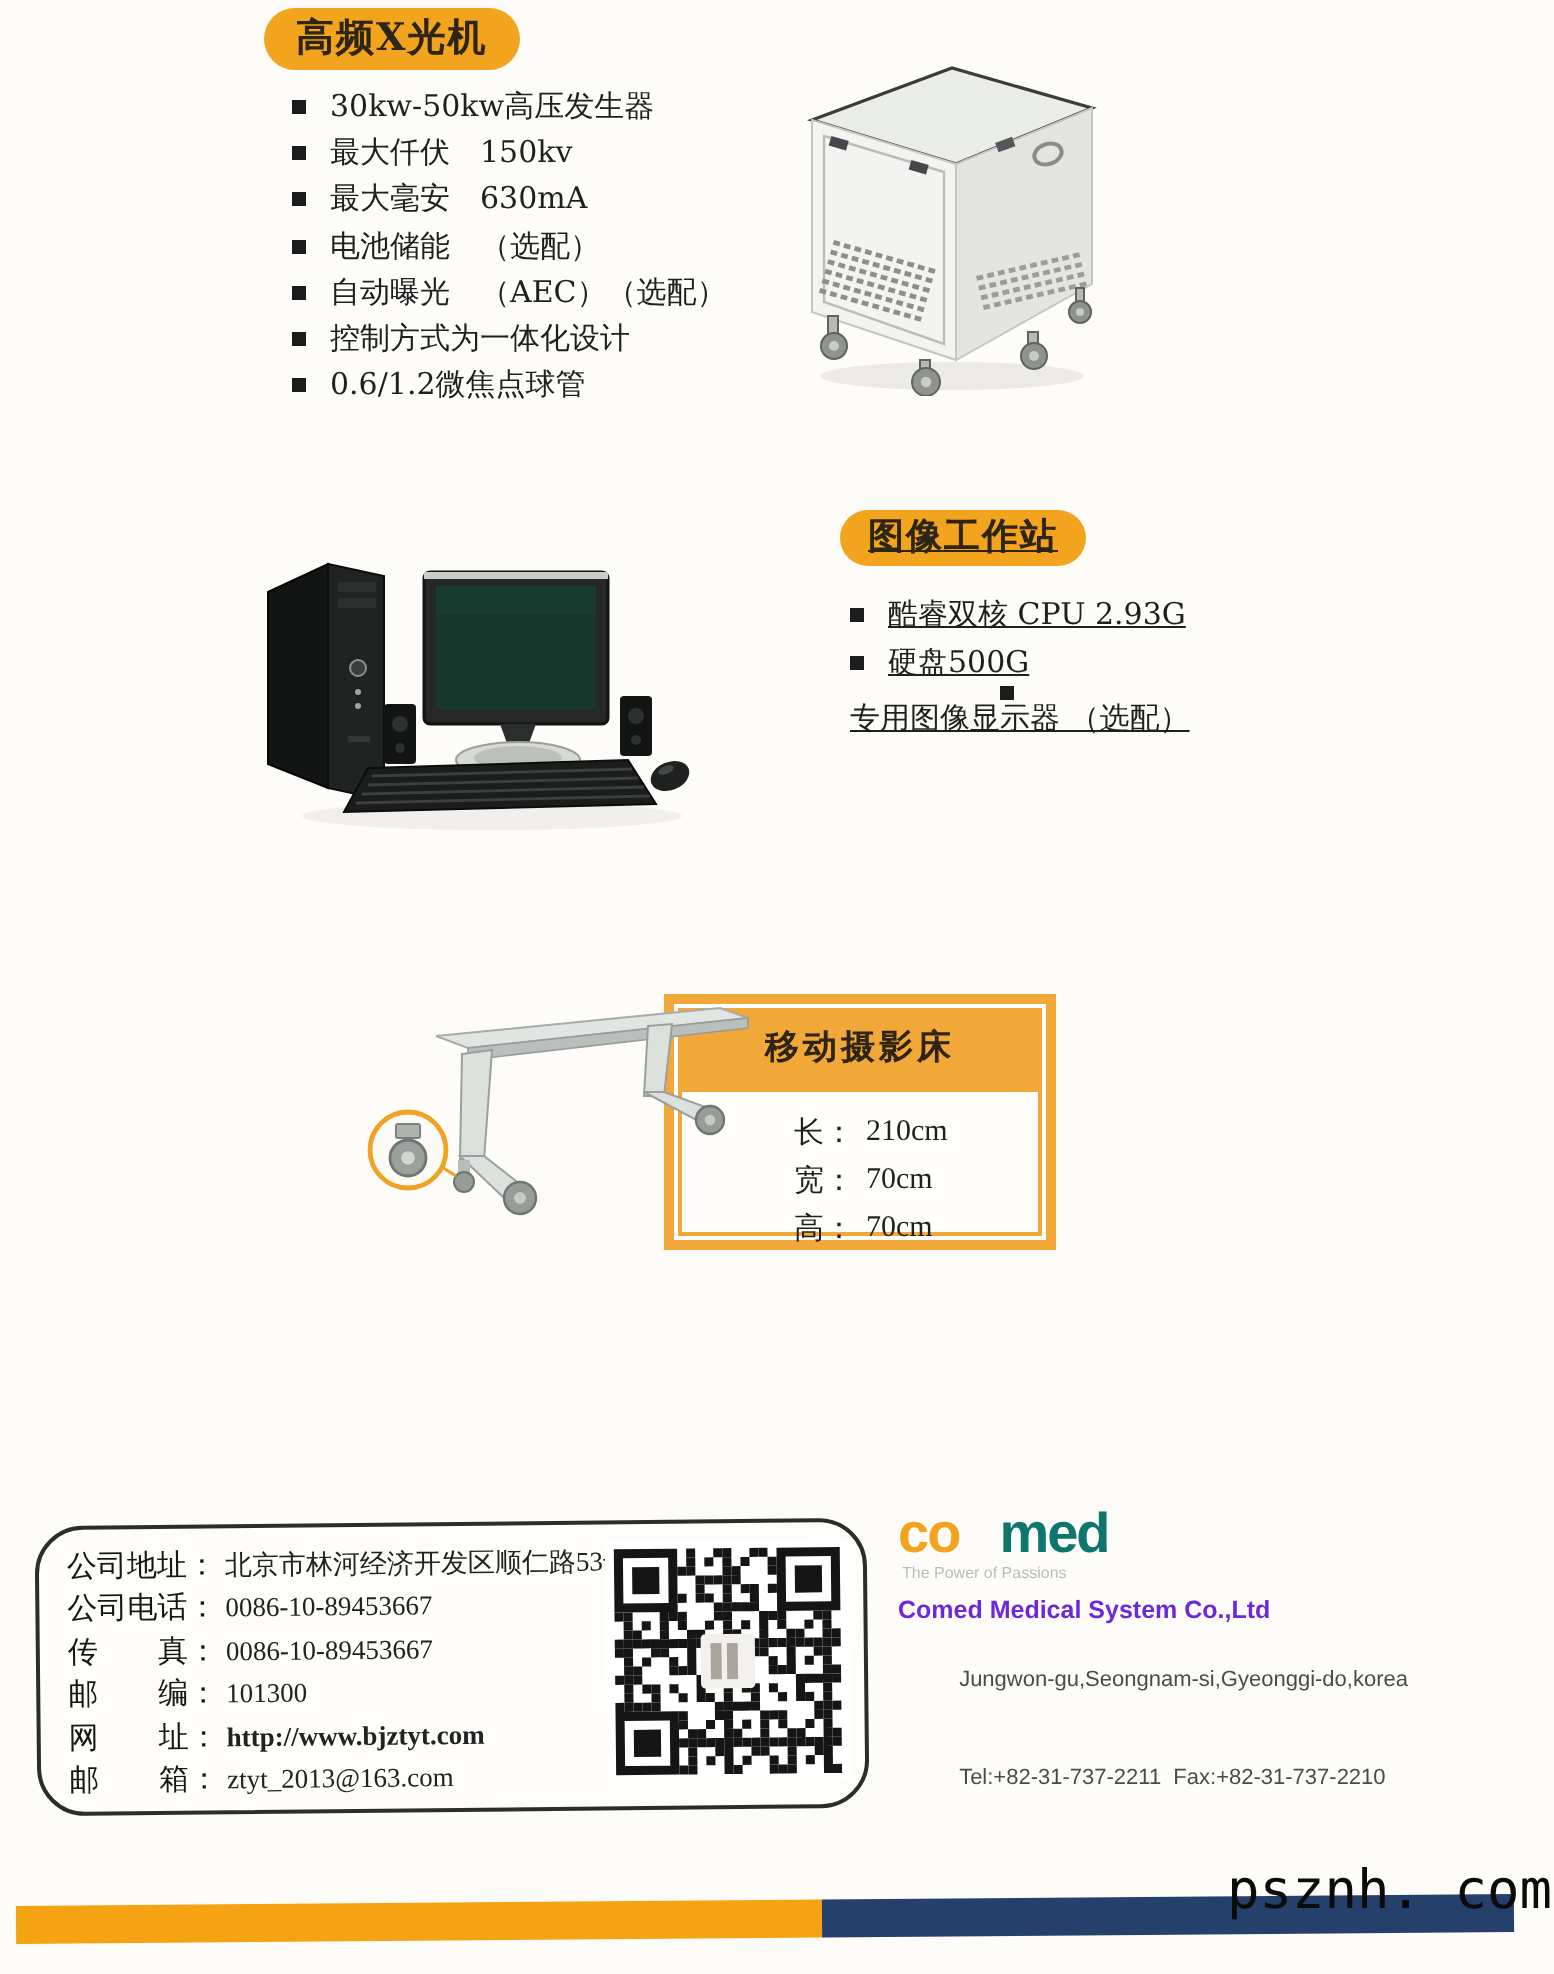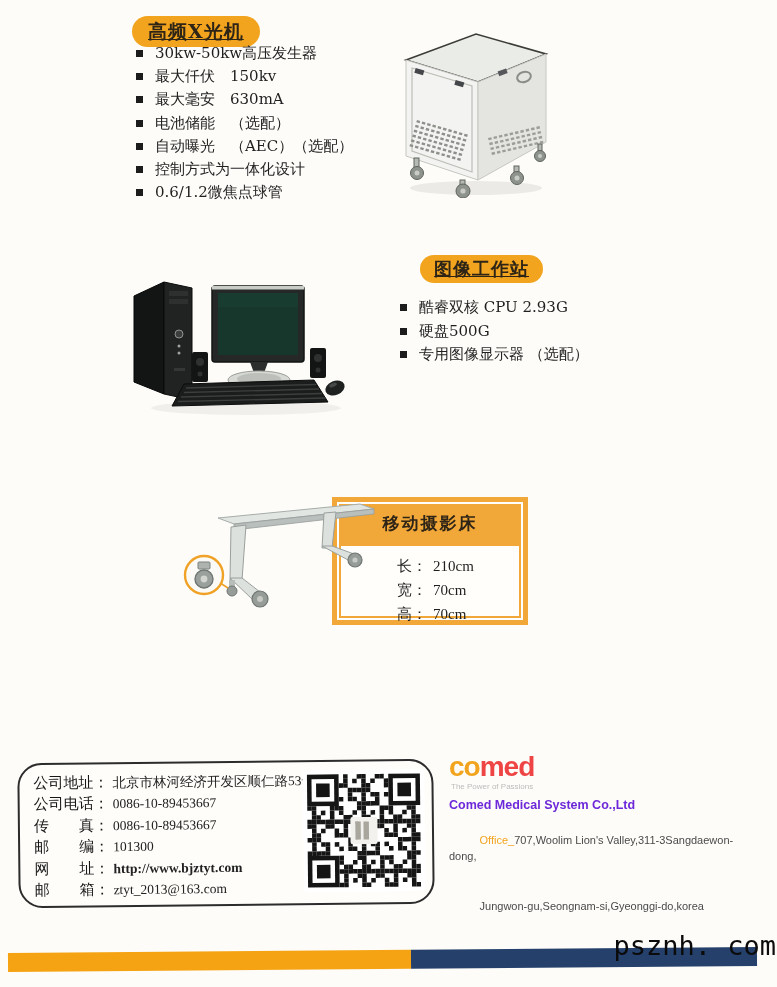--- a/index.html
+++ b/index.html
@@ -32,21 +32,21 @@
                border:2px solid #2c2c2c;border-radius:24px;transform:rotate(-0.6deg);z-index:2;}
   .contact-rows{position:absolute;left:14px;top:9px;width:272px;}
   .contact-row{display:flex;align-items:baseline;height:21.4px;}
   .contact-label{font-size:15px;color:#161616;white-space:pre;flex:none;}
   .contact-value{font-size:13.5px;color:#222;margin-left:4px;font-family:"Liberation Serif","DejaVu Serif",serif;white-space:nowrap;}
   .qr-wrap{position:absolute;right:7px;top:7px;width:122px;height:124px;}
 
   
   .comed{position:absolute;left:449px;top:753px;width:310px;font-family:"Liberation Sans","DejaVu Sans",sans-serif;}
   .comed-logo{font-size:28px;font-weight:bold;line-height:1;letter-spacing:-1px;}
-  .logo-co{color:#F2A41E;} .logo-med{color:#ef4444;}
+  .logo-co{color:#F2A41E;} .logo-med{color:#0f766e;margin-left:20px;}
   .comed-tagline{font-size:8px;color:#bcbcbc;margin:1px 0 0 2px;}
   .comed-company{font-size:12.5px;color:#6d28d9;margin-top:7px;font-weight:bold;}
   .comed-lines{margin-top:3px;}
   .comed-line{font-size:11px;color:#4a4a4a;line-height:16.5px;white-space:pre-wrap;}
   .comed-prefix{color:#F2A41E;}
 
   
   .bottom-bar{position:absolute;left:8px;top:950px;width:749px;height:19px;display:flex;transform:rotate(-0.45deg);}
   .bar-orange{width:403px;height:100%;background:#F5A312;}
   .bar-navy{flex:1;height:100%;background:#24406B;}
@@ -54,23 +54,23 @@
              font-size:27px;color:#0b0b0b;z-index:5;white-space:pre;}
 
   
   .ill{position:absolute;}
 </style>
 </head>
 <body>
 
 <div class="page">
 
-  <div class="pill" style="left:132px;top:16px;text-decoration:underline;">高频X光机</div>
-
-  <div class="spec-list" style="left:136px;top:42px;">
+  <div class="pill" style="left:132px;top:4px;">高频X光机</div>
+
+  <div class="spec-list" style="left:146px;top:42px;">
 
       <div class="spec-row">
         <span class="bullet-sq"></span>
         <span class="spec-text">30kw-50kw高压发生器</span>
       </div>
 
       <div class="spec-row">
         <span class="bullet-sq"></span>
         <span class="spec-text">最大仟伏　150kv</span>
       </div>
@@ -181,35 +181,35 @@
       <line x1="58" y1="116.5" x2="193" y2="113"></line>
       <line x1="55" y1="121" x2="196" y2="117.5"></line>
       <line x1="52" y1="125.5" x2="199" y2="122"></line>
     </g>
     <ellipse cx="209" cy="112" rx="10" ry="7" fill="#1e211f" transform="rotate(-22 209 112)"></ellipse>
     <ellipse cx="207" cy="109" rx="4" ry="2" fill="#454846" transform="rotate(-22 207 109)"></ellipse>
   </svg>
 
   <div class="pill small" style="left:420px;top:255px;text-decoration:underline;">图像工作站</div>
 
-  <div class="spec-list" style="left:400px;top:296px;">
+  <div class="spec-list" style="left:425px;top:296px;text-decoration:underline;">
 
       <div class="spec-row" style="height:23.5px;">
         <span class="bullet-sq"></span>
         <span class="spec-text">酷睿双核 CPU 2.93G</span>
       </div>
 
 
       <div class="spec-row" style="height:23.5px;">
         <span class="bullet-sq"></span>
         <span class="spec-text">硬盘500G</span>
       </div>
 
 
-      <div class="spec-row" style="height:23.5px;">
+      <div class="spec-row" style="height:23.5px;flex-direction:column;">
         <span class="bullet-sq"></span>
         <span class="spec-text">专用图像显示器 （选配）</span>
       </div>
     </div>
 
   <div class="bed-box">
     <div class="bed-frame"></div>
     <div class="bed-header">
       <span class="bed-title">移动摄影床</span>
     </div>
@@ -536,23 +536,20 @@
   </div>
 
   <div class="comed">
     <div class="comed-logo">
       <span class="logo-co">co</span><span class="logo-med">med</span>
     </div>
     <div class="comed-tagline">The Power of Passions</div>
     <div class="comed-company">Comed Medical System Co.,Ltd</div>
     <div class="comed-lines">
 
-        <div class="comed-line">
-          <span class="comed-prefix">Office_</span><span>707,Woolim Lion's Valley,311-3Sangdaewon-dong,</span>
-        </div>
 
         <div class="comed-line">
           <span class="comed-prefix"></span><span>Jungwon-gu,Seongnam-si,Gyeonggi-do,korea</span>
         </div>
 
         <div class="comed-line">
           <span class="comed-prefix"></span><span>Tel:+82-31-737-2211  Fax:+82-31-737-2210</span>
         </div>
 
         <div class="comed-line">

